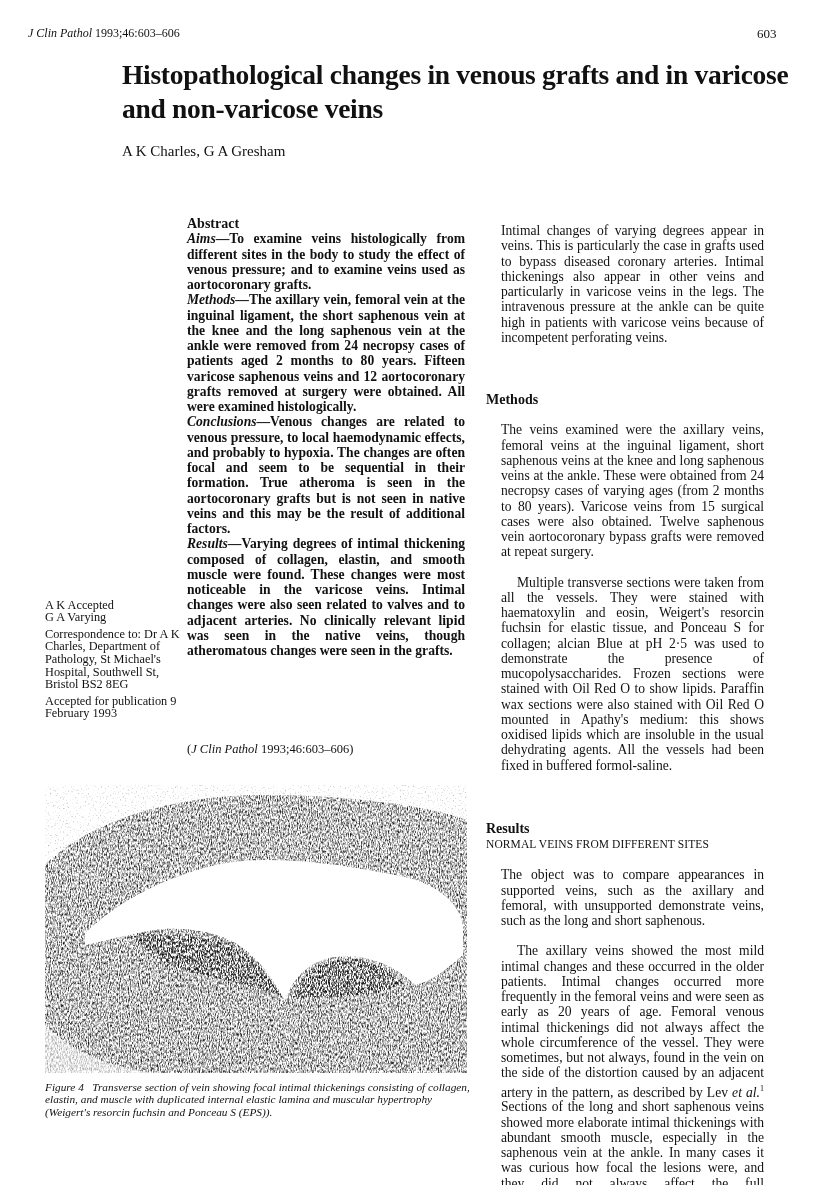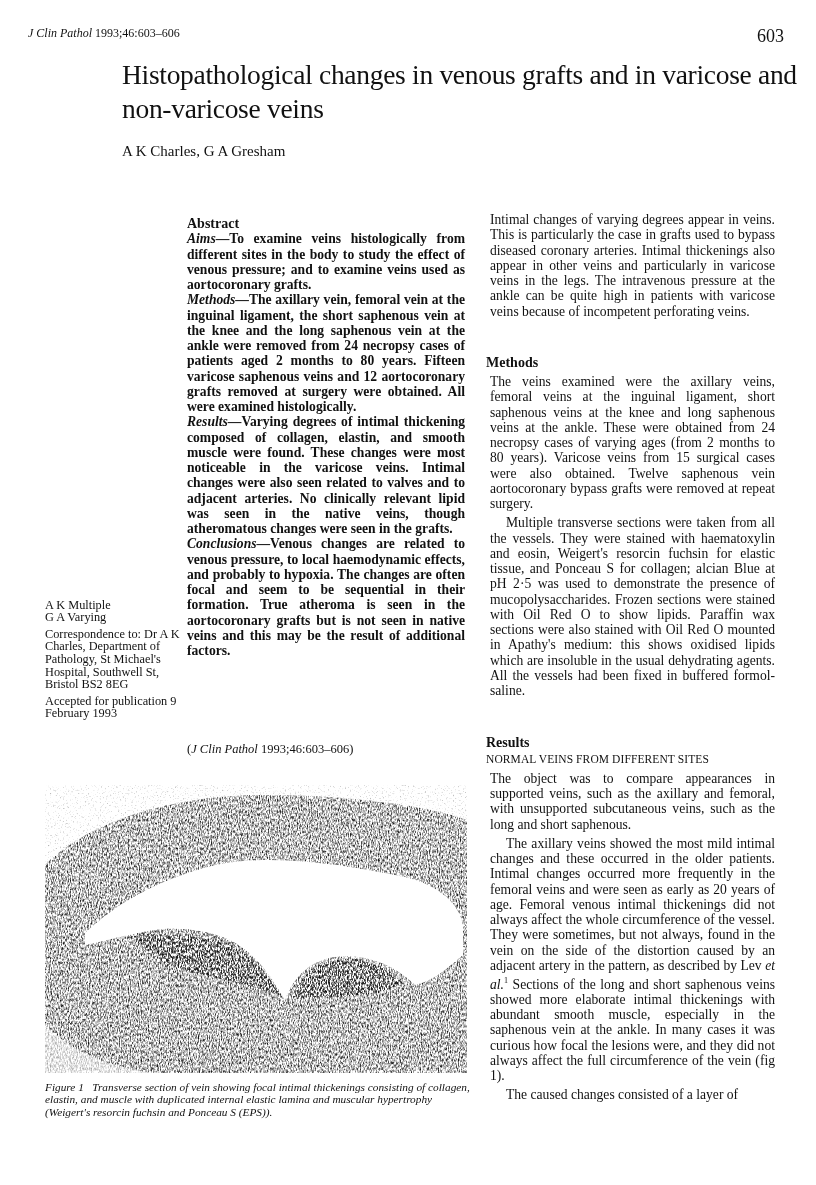--- a/index.html
+++ b/index.html
@@ -3,82 +3,82 @@
 <meta charset="utf-8">
 <style>
   html, body { margin: 0; padding: 0; background: #ffffff; }
   body {
     width: 816px; height: 1185px; position: relative; overflow: hidden;
     font-family: "Liberation Serif", "DejaVu Serif", serif; color: #111;
   }
   .abs { position: absolute; }
   .running-head { left: 28px; top: 26px; font-size: 12px; }
   .running-head i { font-style: italic; }
-  .page-num { left: 757px; top: 26px; font-size: 18px; }
+  .page-num { left: 757px; top: 26px; font-size: 13px; }
   .title { left: 122px; top: 58px; width: 680px; font-size: 27.5px; line-height: 34px; letter-spacing: -0.3px; }
   .authors { left: 122px; top: 143px; font-size: 15px; }
 
   .abstract { left: 187px; top: 216px; width: 278px; font-size: 13.6px; line-height: 15.25px; font-weight: bold; text-align: justify; }
   .abstract h2 { margin: 0; font-size: 14px; font-weight: bold; }
   .abstract p { margin: 0; }
   .abstract .lbl { font-style: italic; }
   .citation { left: 187px; top: 742px; font-size: 12.5px; font-family: Liberation Serif, serif; }
   .citation i { font-style: italic; }
 
   .affil { left: 45px; top: 586px; width: 140px; font-size: 12.3px; line-height: 12.6px; }
   .affil .dept { font-weight: bold; }
   .affil p { margin: 0 0 4px 0; }
 
   .col2 { left: 486px; top: 208px; width: 293px; font-size: 13.6px; line-height: 15.25px; text-align: justify; }
-  .col2 p { margin: 4px; }
+  .col2 p { margin: 15px; }
   .col2 p.indent { text-indent: 16px; }
   .col2 h2 { margin: 0; font-size: 14px; font-weight: bold; }
   .col2 .subhead { font-size: 11.5px; text-transform: uppercase; letter-spacing: 0.1px; margin: 1px 0 0 0; }
   .col2 .gap1 { height: 32px; }
   .col2 .gap2 { height: 33px; }
   .col2 sup { font-size: 8px; }
 
   .figure { left: 45px; top: 785px; width: 422px; height: 288px; background: #fff; overflow: hidden; }
   .caption { left: 45px; top: 1081px; width: 430px; font-size: 11.3px; line-height: 12.4px; font-style: italic; }
 </style>
 </head>
 <body>
 
 <div class="abs running-head"><i>J Clin Pathol</i><span> 1993;46:603–606</span></div>
 <div class="abs page-num">603</div>
 
-<h1 class="abs title" style="margin:0;font-weight:normal;">Histopathological changes in venous grafts and in varicose and non-varicose veins</h1>
+<h1 class="abs title" style="margin:0;font-weight:bold;">Histopathological changes in venous grafts and in varicose and non-varicose veins</h1>
 <div class="abs authors">A K Charles, G A Gresham</div>
 
 <div class="abs abstract">
   <h2>Abstract</h2>
   <p><span class="lbl">Aims</span><span>—To examine veins histologically from different sites in the body to study the effect of venous pressure; and to examine veins used as aortocoronary grafts.</span></p>
   <p><span class="lbl">Methods</span><span>—The axillary vein, femoral vein at the inguinal ligament, the short saphenous vein at the knee and the long saphenous vein at the ankle were removed from 24 necropsy cases of patients aged 2 months to 80 years. Fifteen varicose saphenous veins and 12 aortocoronary grafts removed at surgery were obtained. All were examined histologically.</span></p>
+  <p><span class="lbl">Conclusions</span><span>—Venous changes are related to venous pressure, to local haemodynamic effects, and probably to hypoxia. The changes are often focal and seem to be sequential in their formation. True atheroma is seen in the aortocoronary grafts but is not seen in native veins and this may be the result of additional factors.</span></p>
   <p><span class="lbl">Results</span><span>—Varying degrees of intimal thickening composed of collagen, elastin, and smooth muscle were found. These changes were most noticeable in the varicose veins. Intimal changes were also seen related to valves and to adjacent arteries. No clinically relevant lipid was seen in the native veins, though atheromatous changes were seen in the grafts.</span></p>
-  <p><span class="lbl">Conclusions</span><span>—Venous changes are related to venous pressure, to local haemodynamic effects, and probably to hypoxia. The changes are often focal and seem to be sequential in their formation. True atheroma is seen in the aortocoronary grafts but is not seen in native veins and this may be the result of additional factors.</span></p>
 </div>
 
 <div class="abs citation"><span>(</span><i>J Clin Pathol</i><span> 1993;46:603–606)</span></div>
 
 <div class="abs affil">
-  <p><br><span>A K Multiple</span><br><span>G A Varying</span></p>
+  <p><br><span>A K Accepted</span><br><span>G A Varying</span></p>
   <p>Correspondence to: Dr A K Charles, Department of Pathology, St Michael's Hospital, Southwell St, Bristol BS2 8EG</p>
   <p>Accepted for publication 9 February 1993</p>
 </div>
 
 <div class="abs col2">
   <p>Intimal changes of varying degrees appear in veins. This is particularly the case in grafts used to bypass diseased coronary arteries. Intimal thickenings also appear in other veins and particularly in varicose veins in the legs. The intravenous pressure at the ankle can be quite high in patients with varicose veins because of incompetent perforating veins.</p>
   <div class="gap1"></div>
   <h2>Methods</h2>
   <p>The veins examined were the axillary veins, femoral veins at the inguinal ligament, short saphenous veins at the knee and long saphenous veins at the ankle. These were obtained from 24 necropsy cases of varying ages (from 2 months to 80 years). Varicose veins from 15 surgical cases were also obtained. Twelve saphenous vein aortocoronary bypass grafts were removed at repeat surgery.</p>
   <p class="indent">Multiple transverse sections were taken from all the vessels. They were stained with haematoxylin and eosin, Weigert's resorcin fuchsin for elastic tissue, and Ponceau S for collagen; alcian Blue at pH 2·5 was used to demonstrate the presence of mucopolysaccharides. Frozen sections were stained with Oil Red O to show lipids. Paraffin wax sections were also stained with Oil Red O mounted in Apathy's medium: this shows oxidised lipids which are insoluble in the usual dehydrating agents. All the vessels had been fixed in buffered formol-saline.</p>
   <div class="gap2"></div>
   <h2>Results</h2>
   <div class="subhead">Normal veins from different sites</div>
-  <p>The object was to compare appearances in supported veins, such as the axillary and femoral, with unsupported subcutaneous veins, such as the long and short saphenous.</p>
+  <p>The object was to compare appearances in supported veins, such as the axillary and femoral, with unsupported demonstrate veins, such as the long and short saphenous.</p>
   <p class="indent"><span>The axillary veins showed the most mild intimal changes and these occurred in the older patients. Intimal changes occurred more frequently in the femoral veins and were seen as early as 20 years of age. Femoral venous intimal thickenings did not always affect the whole circumference of the vessel. They were sometimes, but not always, found in the vein on the side of the distortion caused by an adjacent artery in the pattern, as described by Lev </span><i>et al.</i><sup>1</sup><span> Sections of the long and short saphenous veins showed more elaborate intimal thickenings with abundant smooth muscle, especially in the saphenous vein at the ankle. In many cases it was curious how focal the lesions were, and they did not always affect the full circumference of the vein (fig 1).</span></p>
   <p class="indent">The caused changes consisted of a layer of</p>
 </div>
 
 <div class="abs figure">
   <svg width="422" height="288" viewBox="0 0 422 288">
     <defs>
       <filter id="grain" x="0" y="0" width="100%" height="100%">
         <feTurbulence type="fractalNoise" baseFrequency="0.9 0.35" numOctaves="3" seed="7" result="n"></feTurbulence>
         <feColorMatrix in="n" type="matrix" values="0 0 0 0 0  0 0 0 0 0  0 0 0 0 0  0 0 0 -2.2 1.35" result="a"></feColorMatrix>
@@ -97,13 +97,13 @@
     <path d="M0,80 C40,40 120,10 220,10 C300,10 380,20 422,35 L422,288 L0,288 Z" fill="#151515" filter="url(#grain)"></path>
     <path d="M0,240 C30,270 80,288 120,288 L0,288 Z" fill="#fff" opacity="0.6"></path>
 
     <path d="M40,148 C70,120 110,95 170,80 C230,68 300,80 360,92 C395,100 415,120 418,140 L418,170 C400,185 390,195 370,200 C350,180 320,168 290,172 C265,176 250,190 240,215 C225,195 210,170 180,158 C150,150 120,150 95,148 C80,150 60,156 40,160 Z" fill="#ffffff"></path>
 
     <path d="M88,150 C110,142 150,140 185,155 C210,168 225,190 238,212 C220,205 195,198 160,190 C130,184 105,176 88,150 Z" fill="#0a0a0a" filter="url(#grain)"></path>
     <path d="M248,212 C255,190 275,176 300,174 C325,173 345,185 358,198 C340,208 310,214 248,212 Z" fill="#0a0a0a" filter="url(#grain)"></path>
   </svg>
 </div>
 
-<div class="abs caption"><span>Figure 1</span>&nbsp;&nbsp;&nbsp;<span>Transverse section of vein showing focal intimal thickenings consisting of collagen, elastin, and muscle with duplicated internal elastic lamina and muscular hypertrophy (Weigert's resorcin fuchsin and Ponceau S (EPS)).</span></div>
+<div class="abs caption"><span>Figure 4</span>&nbsp;&nbsp;&nbsp;<span>Transverse section of vein showing focal intimal thickenings consisting of collagen, elastin, and muscle with duplicated internal elastic lamina and muscular hypertrophy (Weigert's resorcin fuchsin and Ponceau S (EPS)).</span></div>
 
 </body></html>

